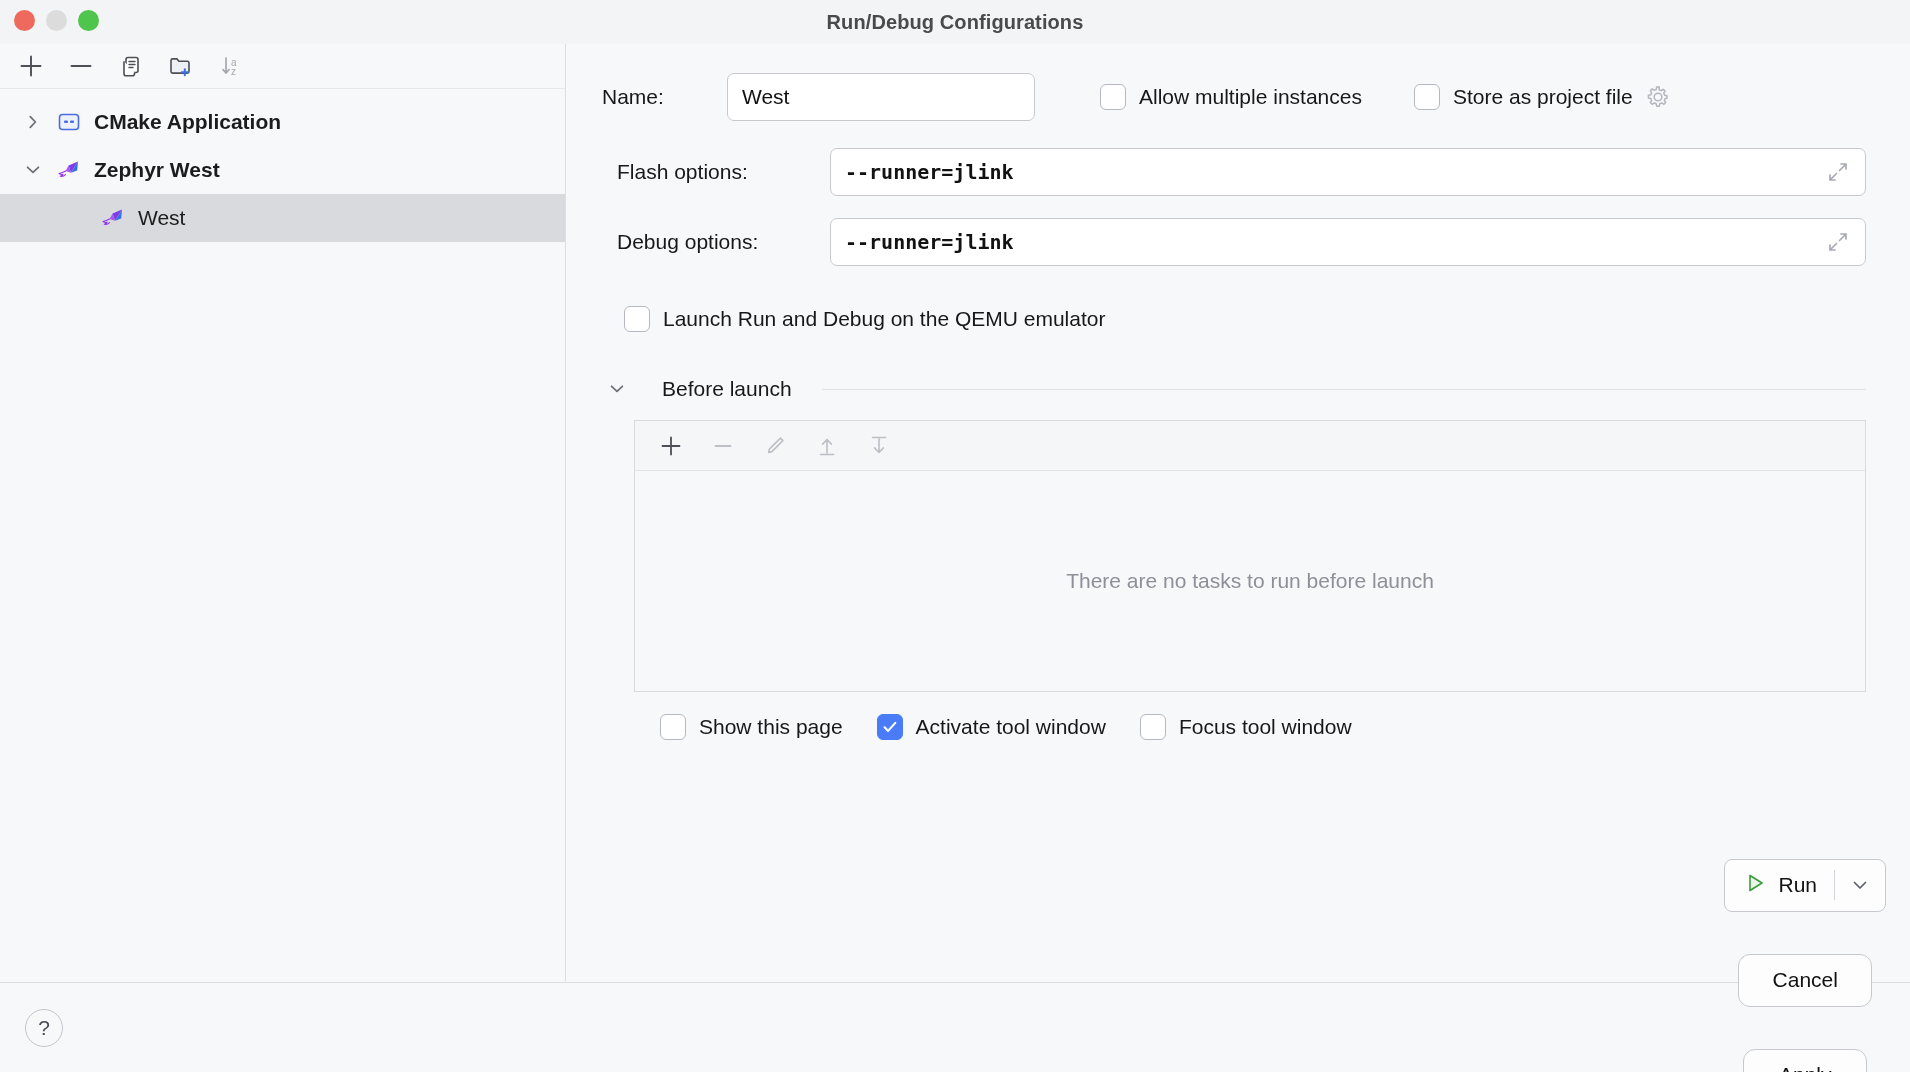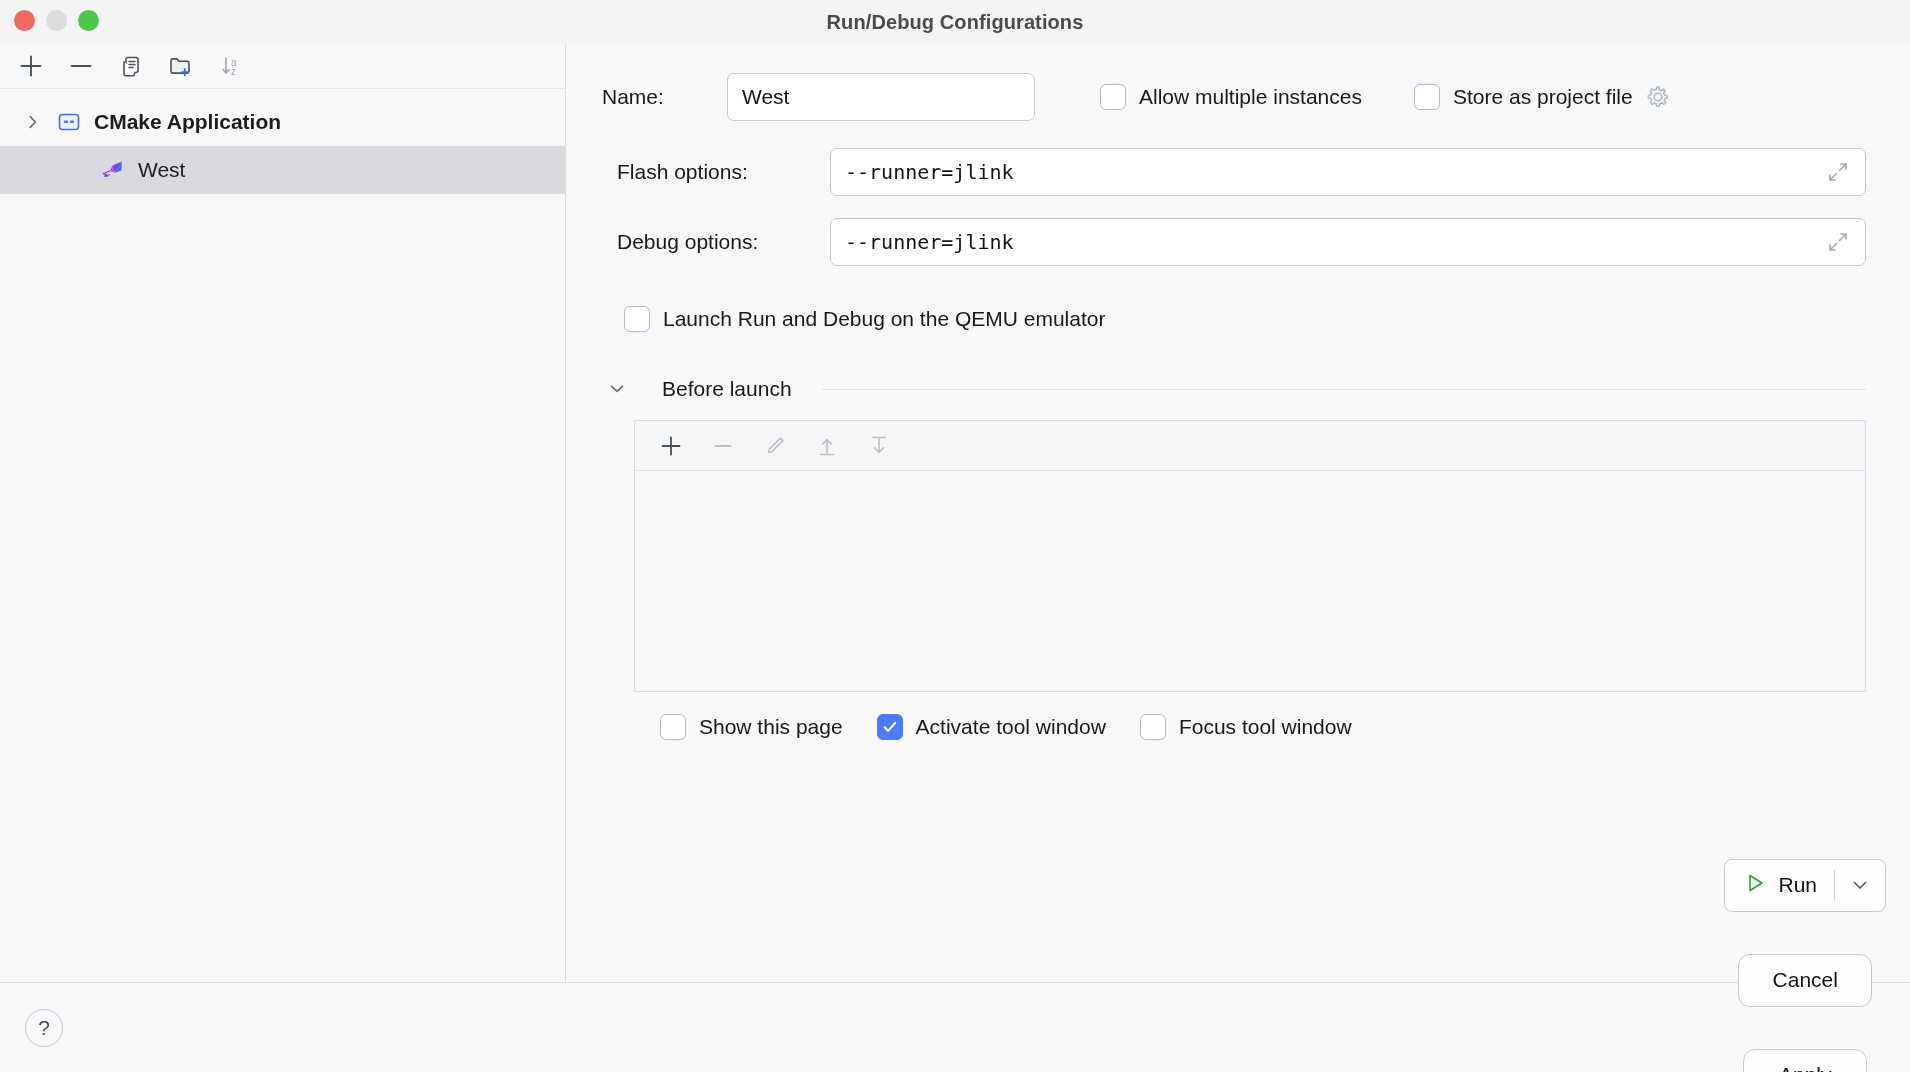--- a/index.html
+++ b/index.html
@@ -148,20 +148,21 @@
     color: #121212;
   }
   #name-input { width: 308px; }
 
   .opt-input {
     flex: 1 1 auto;
     position: relative;
     font-family: "DejaVu Sans Mono", monospace;
     font-size: 20px;
     padding-right: 79px;
+    font-weight: bold;
   }
   .expand-icon {
     position: absolute;
     right: 14px; top: 50%;
     transform: translateY(-50%);
     width: 26px; height: 26px;
     display: flex; align-items: center; justify-content: center;
   }
 
   
@@ -374,20 +375,36 @@
           <span class="node-icon">
             <svg width="26" height="26" viewBox="0 0 26 26">
               <rect x="3.5" y="5.5" width="19" height="15" rx="3" fill="#edf1fe" stroke="#4a6ee0" stroke-width="1.6"></rect>
               <rect x="8" y="11.5" width="4" height="2.4" rx="1" fill="#4a6ee0"></rect>
               <rect x="14" y="11.5" width="4" height="2.4" rx="1" fill="#4a6ee0"></rect>
             </svg>
           </span>
           <span class="tree-label">CMake Application</span>
         </div>
 
+        <div class="tree-row level1">
+          <span class="twisty">
+            <svg width="18" height="18" viewBox="0 0 18 18">
+                <path d="M3.6 6.3L9 11.4l5.4-5.1" stroke="#6f7279" stroke-width="1.8" fill="none" stroke-linecap="round" stroke-linejoin="round"></path>
+              </svg>
+          </span>
+          <span class="node-icon">
+            <svg width="26" height="26" viewBox="0 0 26 26">
+              <path d="M22 4.5L12.6 8.6l2.4 7.2z" fill="#7b3fe4"></path>
+              <path d="M22 4.5l-7 11.3 6.2-2.2z" fill="#3b6fe0"></path>
+              <path d="M12.6 8.6L15 15.8 9.6 14z" fill="#a855f7"></path>
+              <path d="M9.6 14c-2 1.2-4.3 2.1-6.6 2.5 1.2.9 2.6 1.2 4 .9-.6.9-1.6 1.5-2.7 1.8 1.9.4 3.8-.2 5.2-1.6" fill="none" stroke="#9333ea" stroke-width="1.1" stroke-linecap="round" stroke-linejoin="round"></path>
+            </svg>
+          </span>
+          <span class="tree-label">Zephyr West</span>
+        </div>
 
         <div class="tree-row level2 selected">
           <span class="node-icon">
             <svg width="26" height="26" viewBox="0 0 26 26">
               <path d="M22 4.5L12.6 8.6l2.4 7.2z" fill="#7b3fe4"></path>
               <path d="M22 4.5l-7 11.3 6.2-2.2z" fill="#3b6fe0"></path>
               <path d="M12.6 8.6L15 15.8 9.6 14z" fill="#a855f7"></path>
               <path d="M9.6 14c-2 1.2-4.3 2.1-6.6 2.5 1.2.9 2.6 1.2 4 .9-.6.9-1.6 1.5-2.7 1.8 1.9.4 3.8-.2 5.2-1.6" fill="none" stroke="#9333ea" stroke-width="1.1" stroke-linecap="round" stroke-linejoin="round"></path>
             </svg>
           </span>
@@ -484,20 +501,21 @@
             <svg width="26" height="26" viewBox="0 0 26 26">
               <path d="M13 20V6.5M13 6.5l-4.4 4.6M13 6.5l4.4 4.6M6.5 21.5h13" stroke="#bdbfc6" stroke-width="1.6" fill="none" stroke-linecap="round" stroke-linejoin="round"></path>
             </svg>
           </div>
           <div class="tt-btn">
             <svg width="26" height="26" viewBox="0 0 26 26">
               <path d="M13 6v13.5M13 19.5l-4.4-4.6M13 19.5l4.4-4.6M6.5 4.5h13" stroke="#bdbfc6" stroke-width="1.6" fill="none" stroke-linecap="round" stroke-linejoin="round"></path>
             </svg>
           </div>
         </div>
+        <div class="task-empty">There are no tasks to run before launch</div>
       </div>
 
       <div class="bottom-cb-row">
         <div class="cb-group">
           <span class="cb"></span>
           <span class="cb-label">Show this page</span>
         </div>
         <div class="cb-group">
           <span class="cb checked">
             <svg width="18" height="18" viewBox="0 0 18 18">

